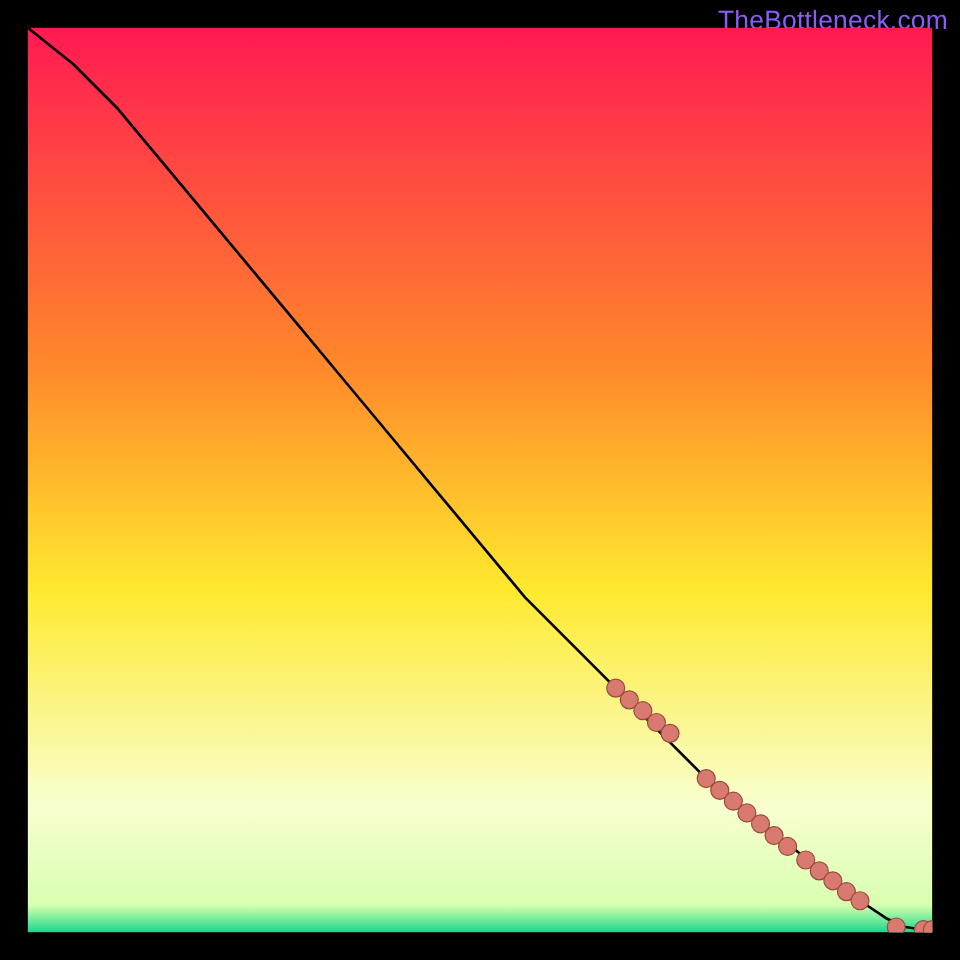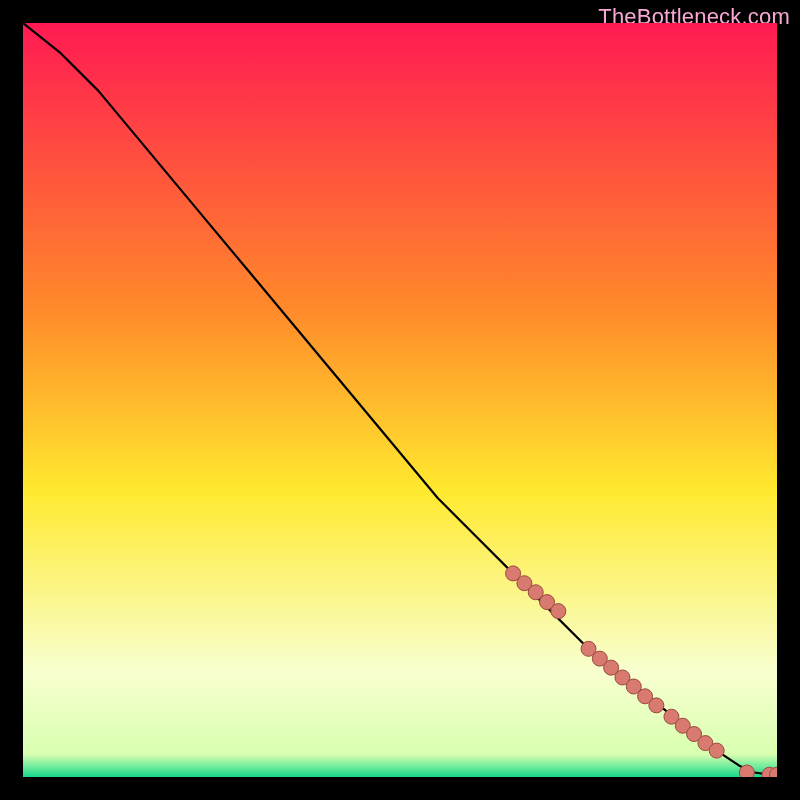--- a/index.html
+++ b/index.html
@@ -14,21 +14,21 @@
   .frame {
     position: relative;
     width: 800px;
     height: 800px;
     background: #000;
   }
   .watermark {
     position: absolute;
     top: 4px;
     right: 10px;
-    color: #f9a8d4;
+    color: #8b5cf6;
     font-size: 22px;
     font-weight: 500;
     letter-spacing: 0.2px;
   }
   .plot {
     position: absolute;
     left: 23px;
     top: 23px;
     width: 754px;   
     height: 754px;

